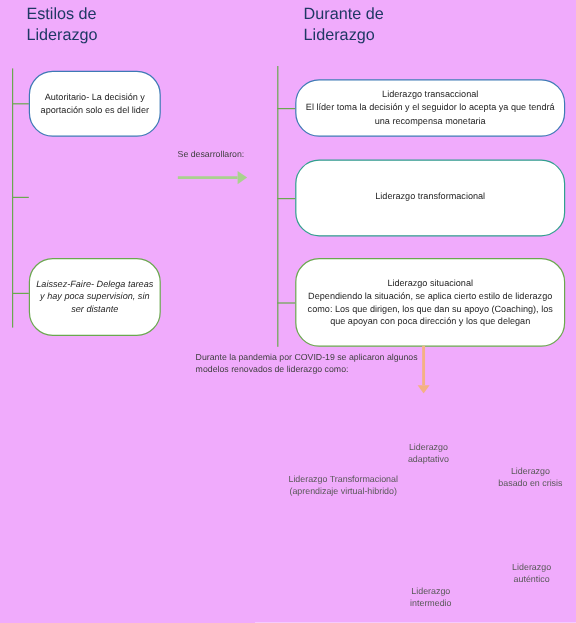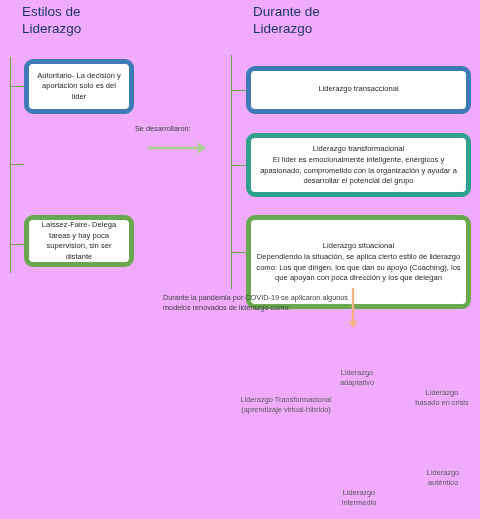--- a/index.html
+++ b/index.html
@@ -25,22 +25,22 @@
     line-height: 17px;
     font-family: "Liberation Sans", sans-serif;
     white-space: pre-line;
   }
   #heading-estilos { left: 22px; top: 3px; }
   #heading-modelos { left: 253px; top: 3px; }
 
   .node {
     position: absolute;
     box-sizing: border-box;
-    border: 5px solid #1d4ed8;
-    border-radius: 9px;
+    border: 1px solid #1d4ed8;
+    border-radius: 20px;
     background: #ffffff;
     display: flex;
     flex-direction: column;
     align-items: center;
     justify-content: center;
     text-align: center;
     color: #262626;
     font-size: 7.6px;
     line-height: 10.5px;
     padding: 2px 5px;
@@ -53,26 +53,26 @@
   .node .node-body {
     display: block;
   }
   .node.blue   { border-color: #3e7ab5; }
   .node.teal   { border-color: #31a08e; }
   .node.olive  { border-color: #6aa84f; }
 
   
   #node-autoritario { left: 24px;  top: 59px;  width: 110px; height: 55px; }
   #node-democratico { left: 24px;  top: 138px; width: 110px; height: 53px; }
-  #node-laissez     { left: 24px;  top: 215px; width: 110px; height: 52px; }
+  #node-laissez     { left: 24px;  top: 215px; width: 110px; height: 65px; font-style: italic; }
 
   
   #node-transaccional   { left: 246px; top: 66px;  width: 225px; height: 48px; }
   #node-transformacional{ left: 246px; top: 133px; width: 225px; height: 64px; }
-  #node-situacional     { left: 246px; top: 215px; width: 225px; height: 94px; }
+  #node-situacional     { left: 246px; top: 215px; width: 225px; height: 74px; }
 
   .connector-line {
     position: absolute;
     background: #6aa84f;
   }
   .v-spine { width: 1px; }
   .h-stub  { height: 1px; }
 
   
   #spine-left    { left: 10px; top: 57px;  height: 216px; }
@@ -86,21 +86,21 @@
   #stub-right-2  { left: 231px; top: 165px; width: 15px; }
   #stub-right-3  { left: 231px; top: 252px; width: 15px; }
 
   .mid-label {
     position: absolute;
     color: #3f3f3f;
     font-size: 7.3px;
     line-height: 9.5px;
     white-space: pre-line;
   }
-  #label-se-desarrollaron { left: 135px; top: 124px; }
+  #label-se-desarrollaron { left: 148px; top: 124px; }
   #label-pandemia { left: 163px; top: 293px; width: 190px; }
 
   
   #arrow-desarrollaron {
     position: absolute;
     left: 148px;
     top: 140px;
     width: 58px;
     height: 16px;
   }
@@ -152,25 +152,25 @@
     <span class="node-body">Autoritario- La decisión y aportación solo es del lider</span>
   </div>
 
 
   <div class="node olive" id="node-laissez">
     <span class="node-body">Laissez-Faire- Delega tareas y hay poca supervision, sin ser distante</span>
   </div>
 
   <div class="node blue" id="node-transaccional">
     <span class="node-title">Liderazgo transaccional</span>
+    <span class="node-body">El líder toma la decisión y el seguidor lo acepta ya que tendrá una recompensa monetaria</span>
   </div>
 
   <div class="node teal" id="node-transformacional">
     <span class="node-title">Liderazgo transformacional</span>
-    <span class="node-body">El líder es emocionalmente inteligente, enérgicos y apasionado, comprometido con la organización y ayudar a desarrollar el potencial del grupo</span>
   </div>
 
   <div class="node olive" id="node-situacional">
     <span class="node-title">Liderazgo situacional</span>
     <span class="node-body">Dependiendo la situación, se aplica cierto estilo de liderazgo como: Los que dirigen, los que dan su apoyo (Coaching), los que apoyan con poca dirección y los que delegan</span>
   </div>
 
   <div class="mid-label" id="label-se-desarrollaron">Se desarrollaron:</div>
 
   <svg id="arrow-desarrollaron" viewBox="0 0 58 16">

